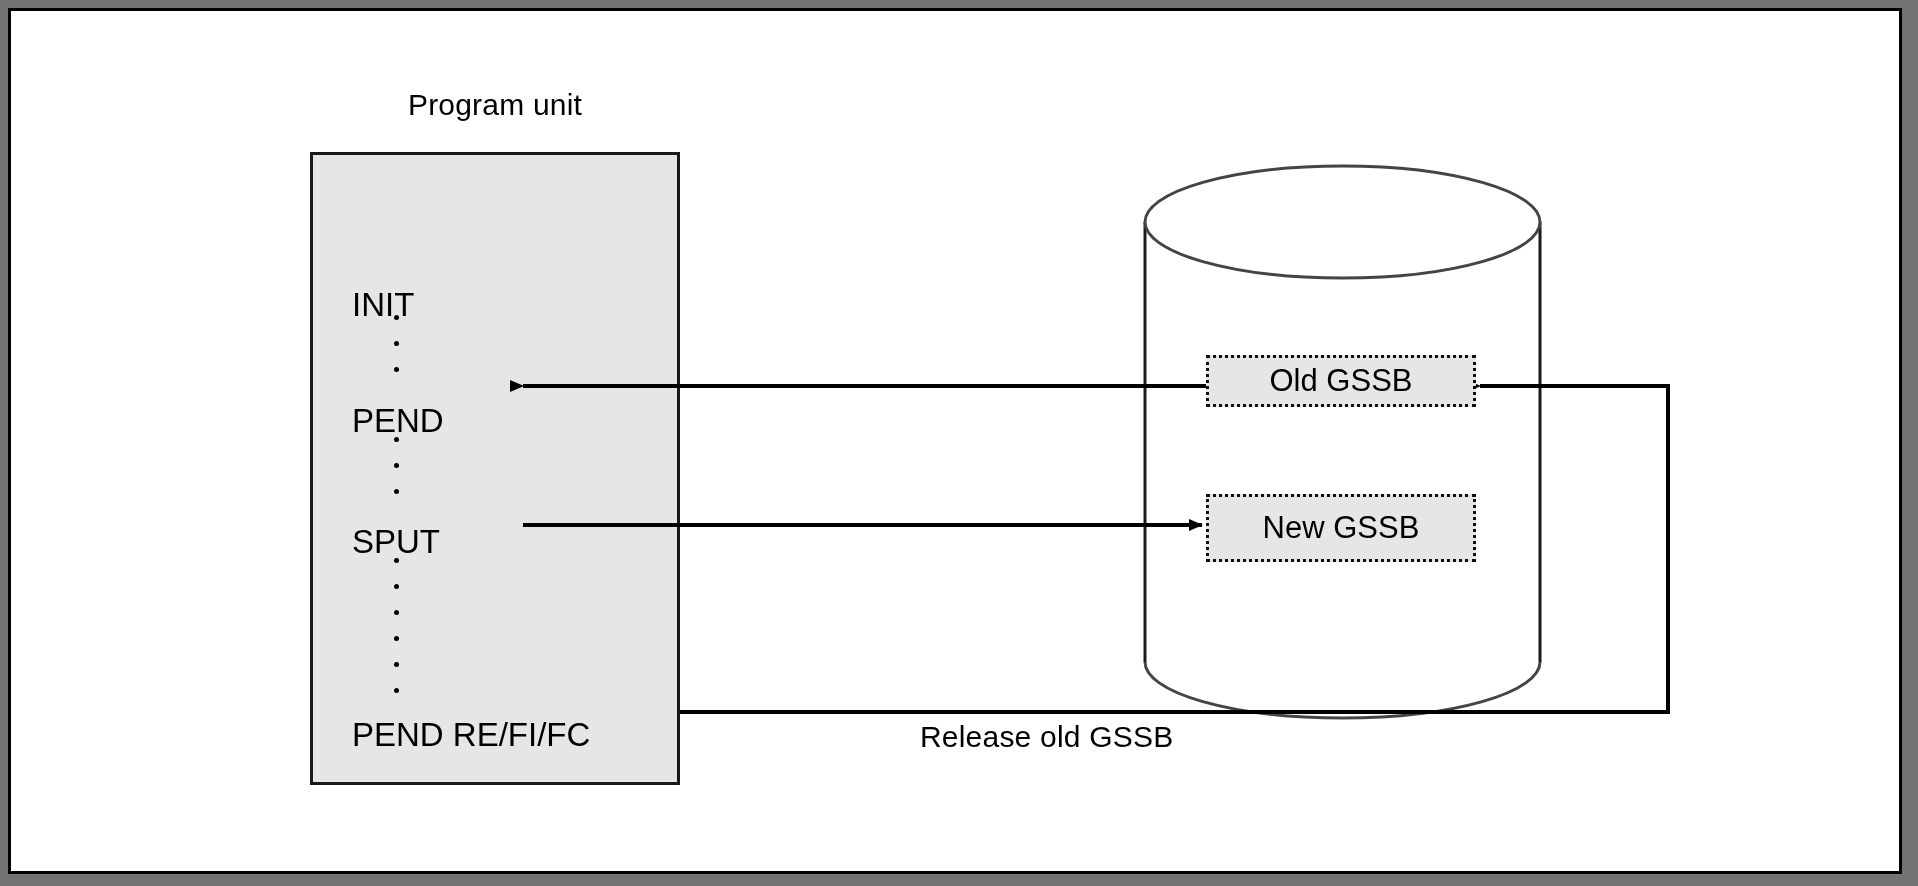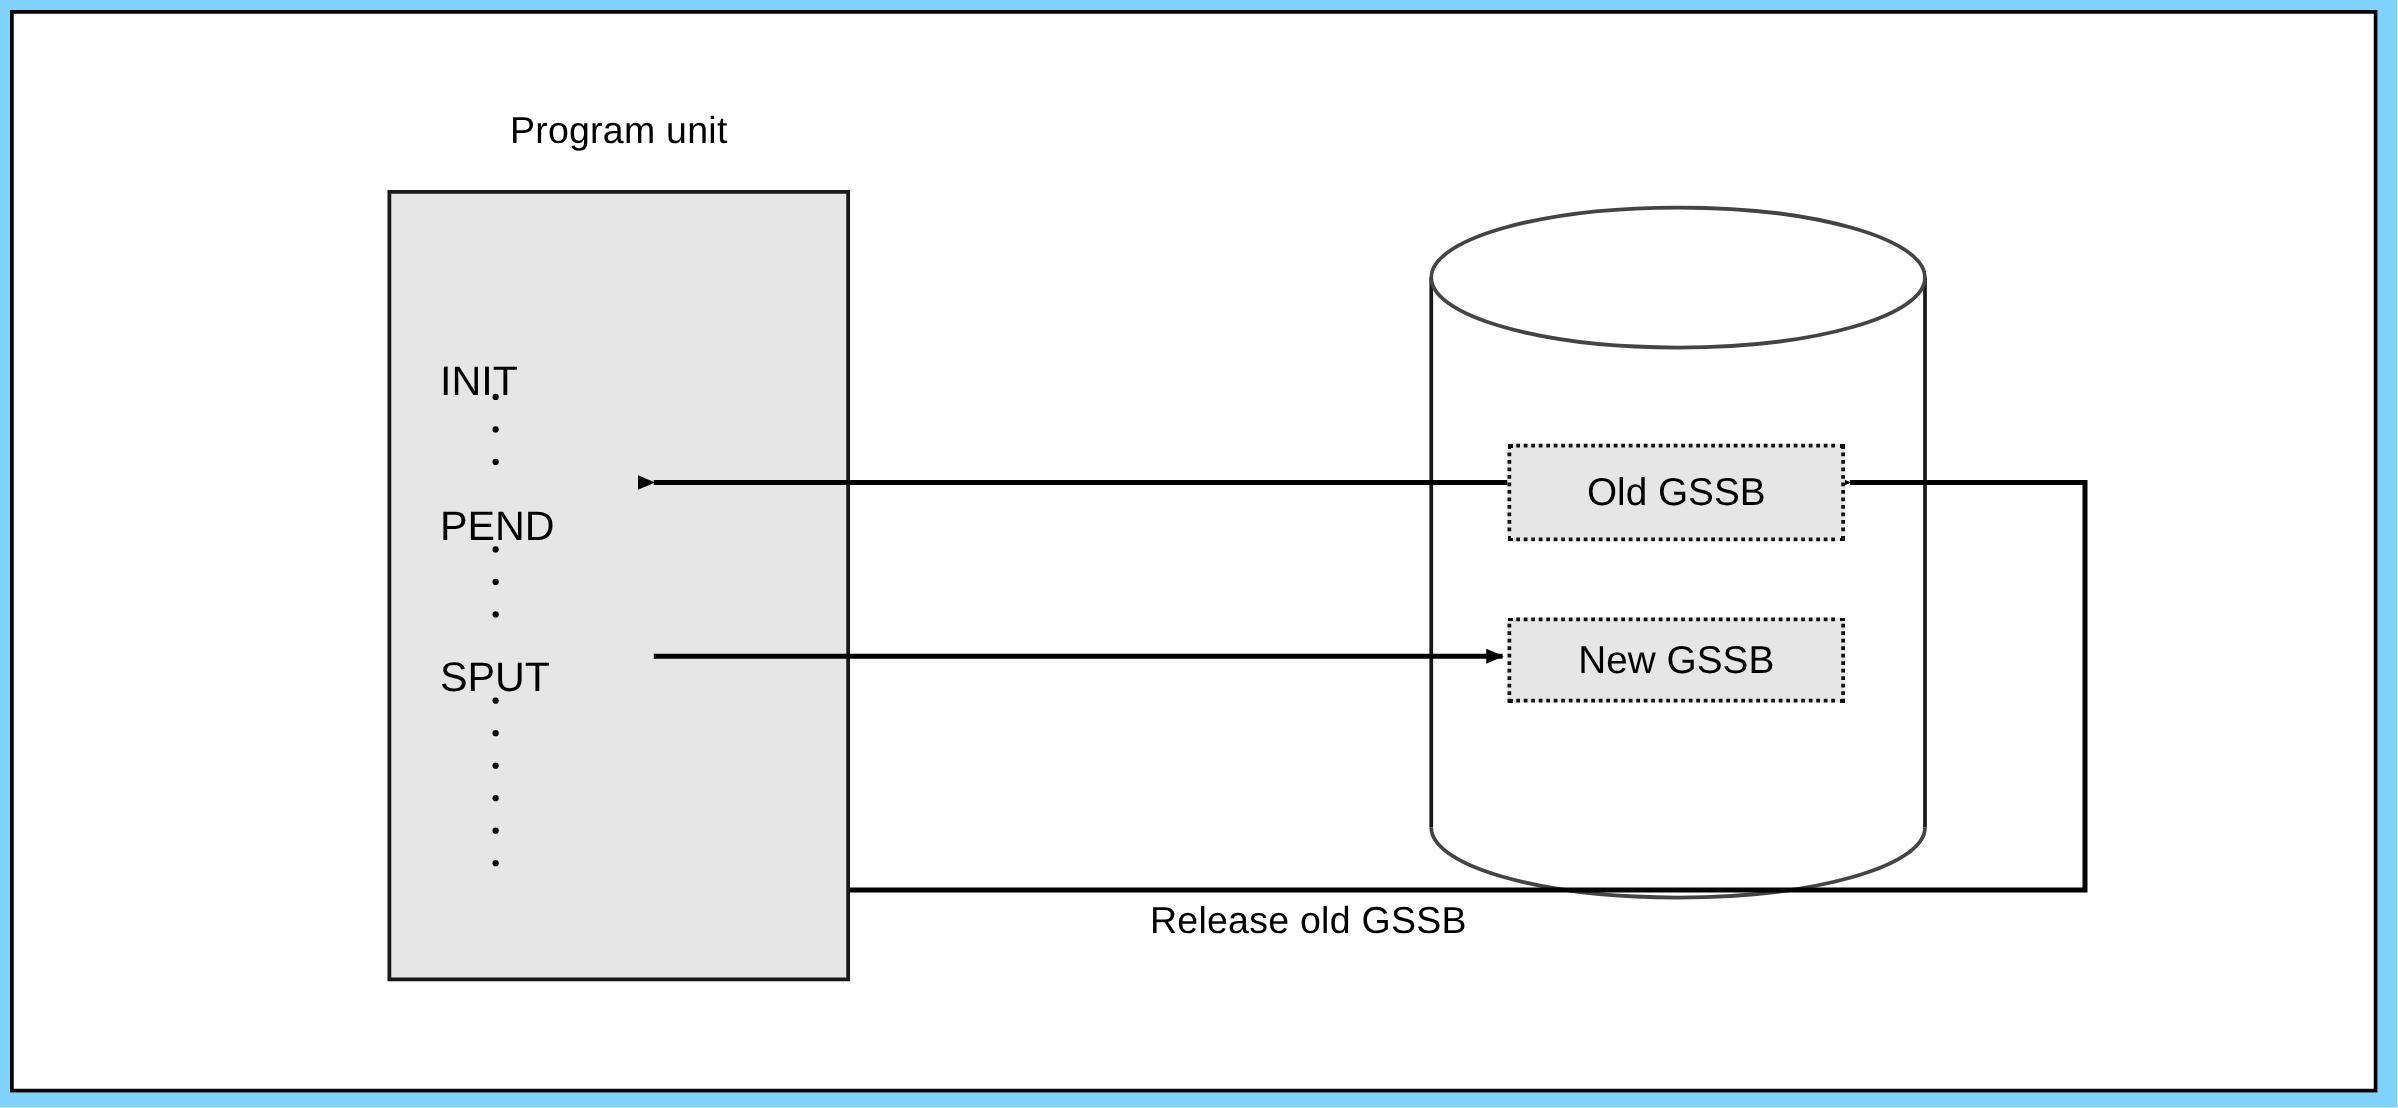--- a/index.html
+++ b/index.html
@@ -11,21 +11,21 @@
   body {
     width: 1918px;
     height: 886px;
     font-family: "Liberation Sans", sans-serif;
     overflow: hidden;
   }
   #diagram-root {
     position: relative;
     width: 1918px;
     height: 886px;
-    background: #7dd3fc;
+    background: #737373;
   }
   
   #outer-frame {
     position: absolute;
     left: 8px;
     top: 8px;
     width: 1894px;
     height: 866px;
     border: 3px solid #000000;
     box-sizing: border-box;
@@ -117,21 +117,21 @@
     display: flex;
     align-items: center;
     justify-content: center;
     font-size: 31px;
     color: #000000;
   }
   #old-gssb-box {
     left: 1206px;
     top: 355px;
     width: 270px;
-    height: 78px;
+    height: 52px;
   }
   #new-gssb-box {
     left: 1206px;
     top: 494px;
     width: 270px;
     height: 68px;
   }
 </style>
 </head>
 <body>
@@ -165,20 +165,21 @@
 
   <div class="dot-run" id="dots-sput-pend">
     <span class="dot"></span>
     <span class="dot"></span>
     <span class="dot"></span>
     <span class="dot"></span>
     <span class="dot"></span>
     <span class="dot"></span>
   </div>
 
+  <div class="step-label" id="step-pend">PEND RE/FI/FC</div>
 
   <svg id="vector-layer" viewBox="0 0 1918 886">
     <defs>
       <marker id="arrow-left" markerWidth="14" markerHeight="12" refX="1" refY="6" orient="auto" markerUnits="userSpaceOnUse">
         <path d="M14,0 L0,6 L14,12 Z" fill="#000000"></path>
       </marker>
       <marker id="arrow-right" markerWidth="14" markerHeight="12" refX="13" refY="6" orient="auto" markerUnits="userSpaceOnUse">
         <path d="M0,0 L14,6 L0,12 Z" fill="#000000"></path>
       </marker>
     </defs>

